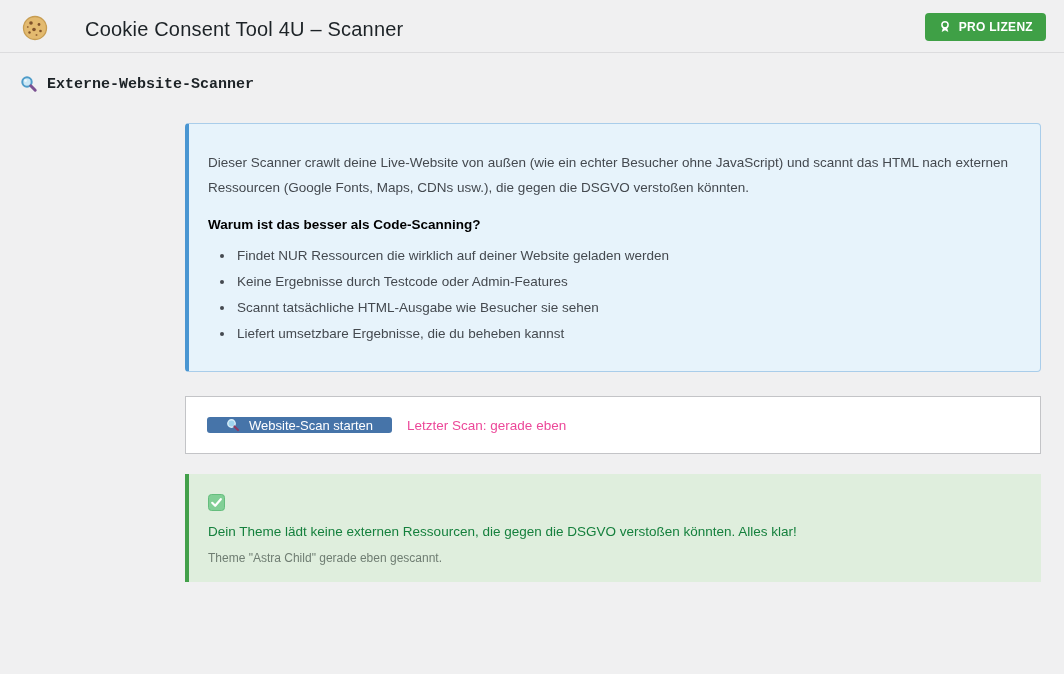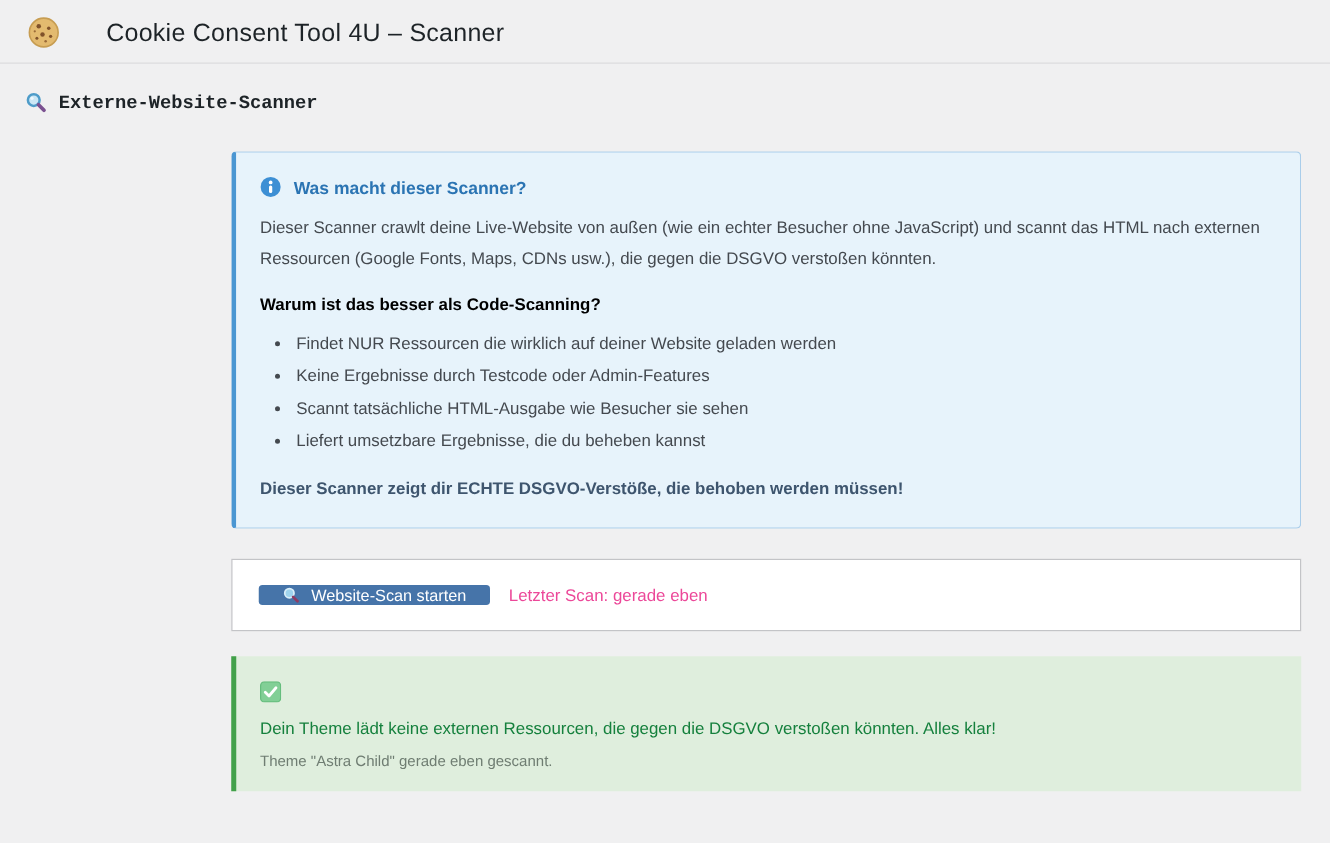--- a/index.html
+++ b/index.html
@@ -81,56 +81,54 @@
       <circle cx="9" cy="8" r="1.8" fill="#80522a"></circle>
       <circle cx="17" cy="9.5" r="1.4" fill="#80522a"></circle>
       <circle cx="12" cy="14.5" r="1.8" fill="#80522a"></circle>
       <circle cx="18.5" cy="16" r="1.3" fill="#80522a"></circle>
       <circle cx="7.5" cy="17.5" r="1.2" fill="#80522a"></circle>
       <circle cx="14.5" cy="20" r="1" fill="#9a6a38"></circle>
       <circle cx="5.8" cy="12" r="0.9" fill="#9a6a38"></circle>
     </svg>
   </span>
   <h1 class="page-title">Cookie Consent Tool 4U – Scanner</h1>
+  <button class="pro-btn">
+    <span class="icon-badge" style="width:14px;height:14px">
+      <svg width="14" height="14" viewBox="0 0 14 14">
+        <path d="M5,7.4 L3.7,12 L7,10.2 L10.3,12 L9,7.4 Z" fill="#ffffff"></path>
+        <circle cx="7" cy="4.8" r="3.1" fill="none" stroke="#ffffff" stroke-width="1.5"></circle>
+      </svg>
+    </span>
+    <span>PRO LIZENZ</span>
+  </button>
 </header>
 <div class="divider"></div>
 
 <div class="section-heading">
   <span class="icon-badge" style="width:18px;height:18px">
     <svg width="18" height="18" viewBox="0 0 18 18">
       <circle cx="7" cy="7" r="4.7" fill="#cbe7f5" stroke="#4e9cc9" stroke-width="2"></circle>
       <line x1="10.8" y1="10.8" x2="15.2" y2="15.2" stroke="#7b5191" stroke-width="3" stroke-linecap="round"></line>
       <circle cx="5.6" cy="5.6" r="1.3" fill="#eef8fd"></circle>
     </svg>
   </span>
   <h2>Externe-Website-Scanner</h2>
 </div>
 
 <main class="content">
 
   <section class="info-box">
-    <div class="info-title-row">
-      <span class="icon-badge">
-        <svg width="17" height="17" viewBox="0 0 17 17">
-          <circle cx="8.5" cy="8.5" r="8" fill="#3d8fd4"></circle>
-          <circle cx="8.5" cy="4.9" r="1.5" fill="#ffffff"></circle>
-          <rect x="7.2" y="7.3" width="2.6" height="6" rx="1.2" fill="#ffffff"></rect>
-        </svg>
-      </span>
-      <strong>Was macht dieser Scanner?</strong>
-    </div>
     <p>Dieser Scanner crawlt deine Live-Website von außen (wie ein echter Besucher ohne JavaScript) und scannt das HTML nach externen Ressourcen (Google Fonts, Maps, CDNs usw.), die gegen die DSGVO verstoßen könnten.</p>
     <p class="subhead">Warum ist das besser als Code-Scanning?</p>
     <ul>
       <li>Findet NUR Ressourcen die wirklich auf deiner Website geladen werden</li>
       <li>Keine Ergebnisse durch Testcode oder Admin-Features</li>
       <li>Scannt tatsächliche HTML-Ausgabe wie Besucher sie sehen</li>
       <li>Liefert umsetzbare Ergebnisse, die du beheben kannst</li>
     </ul>
-    <p class="conclusion">Dieser Scanner zeigt dir ECHTE DSGVO-Verstöße, die behoben werden müssen!</p>
   </section>
 
   <section class="scan-panel">
     <button class="scan-btn">
       <span class="icon-badge" style="width:14px;height:14px">
         <svg width="14" height="14" viewBox="0 0 14 14">
           <circle cx="5.5" cy="5.5" r="3.7" fill="#9fd4ee" stroke="#d9eef9" stroke-width="1.4"></circle>
           <line x1="8.5" y1="8.5" x2="12" y2="12" stroke="#8e3b63" stroke-width="2.2" stroke-linecap="round"></line>
         </svg>
       </span>

